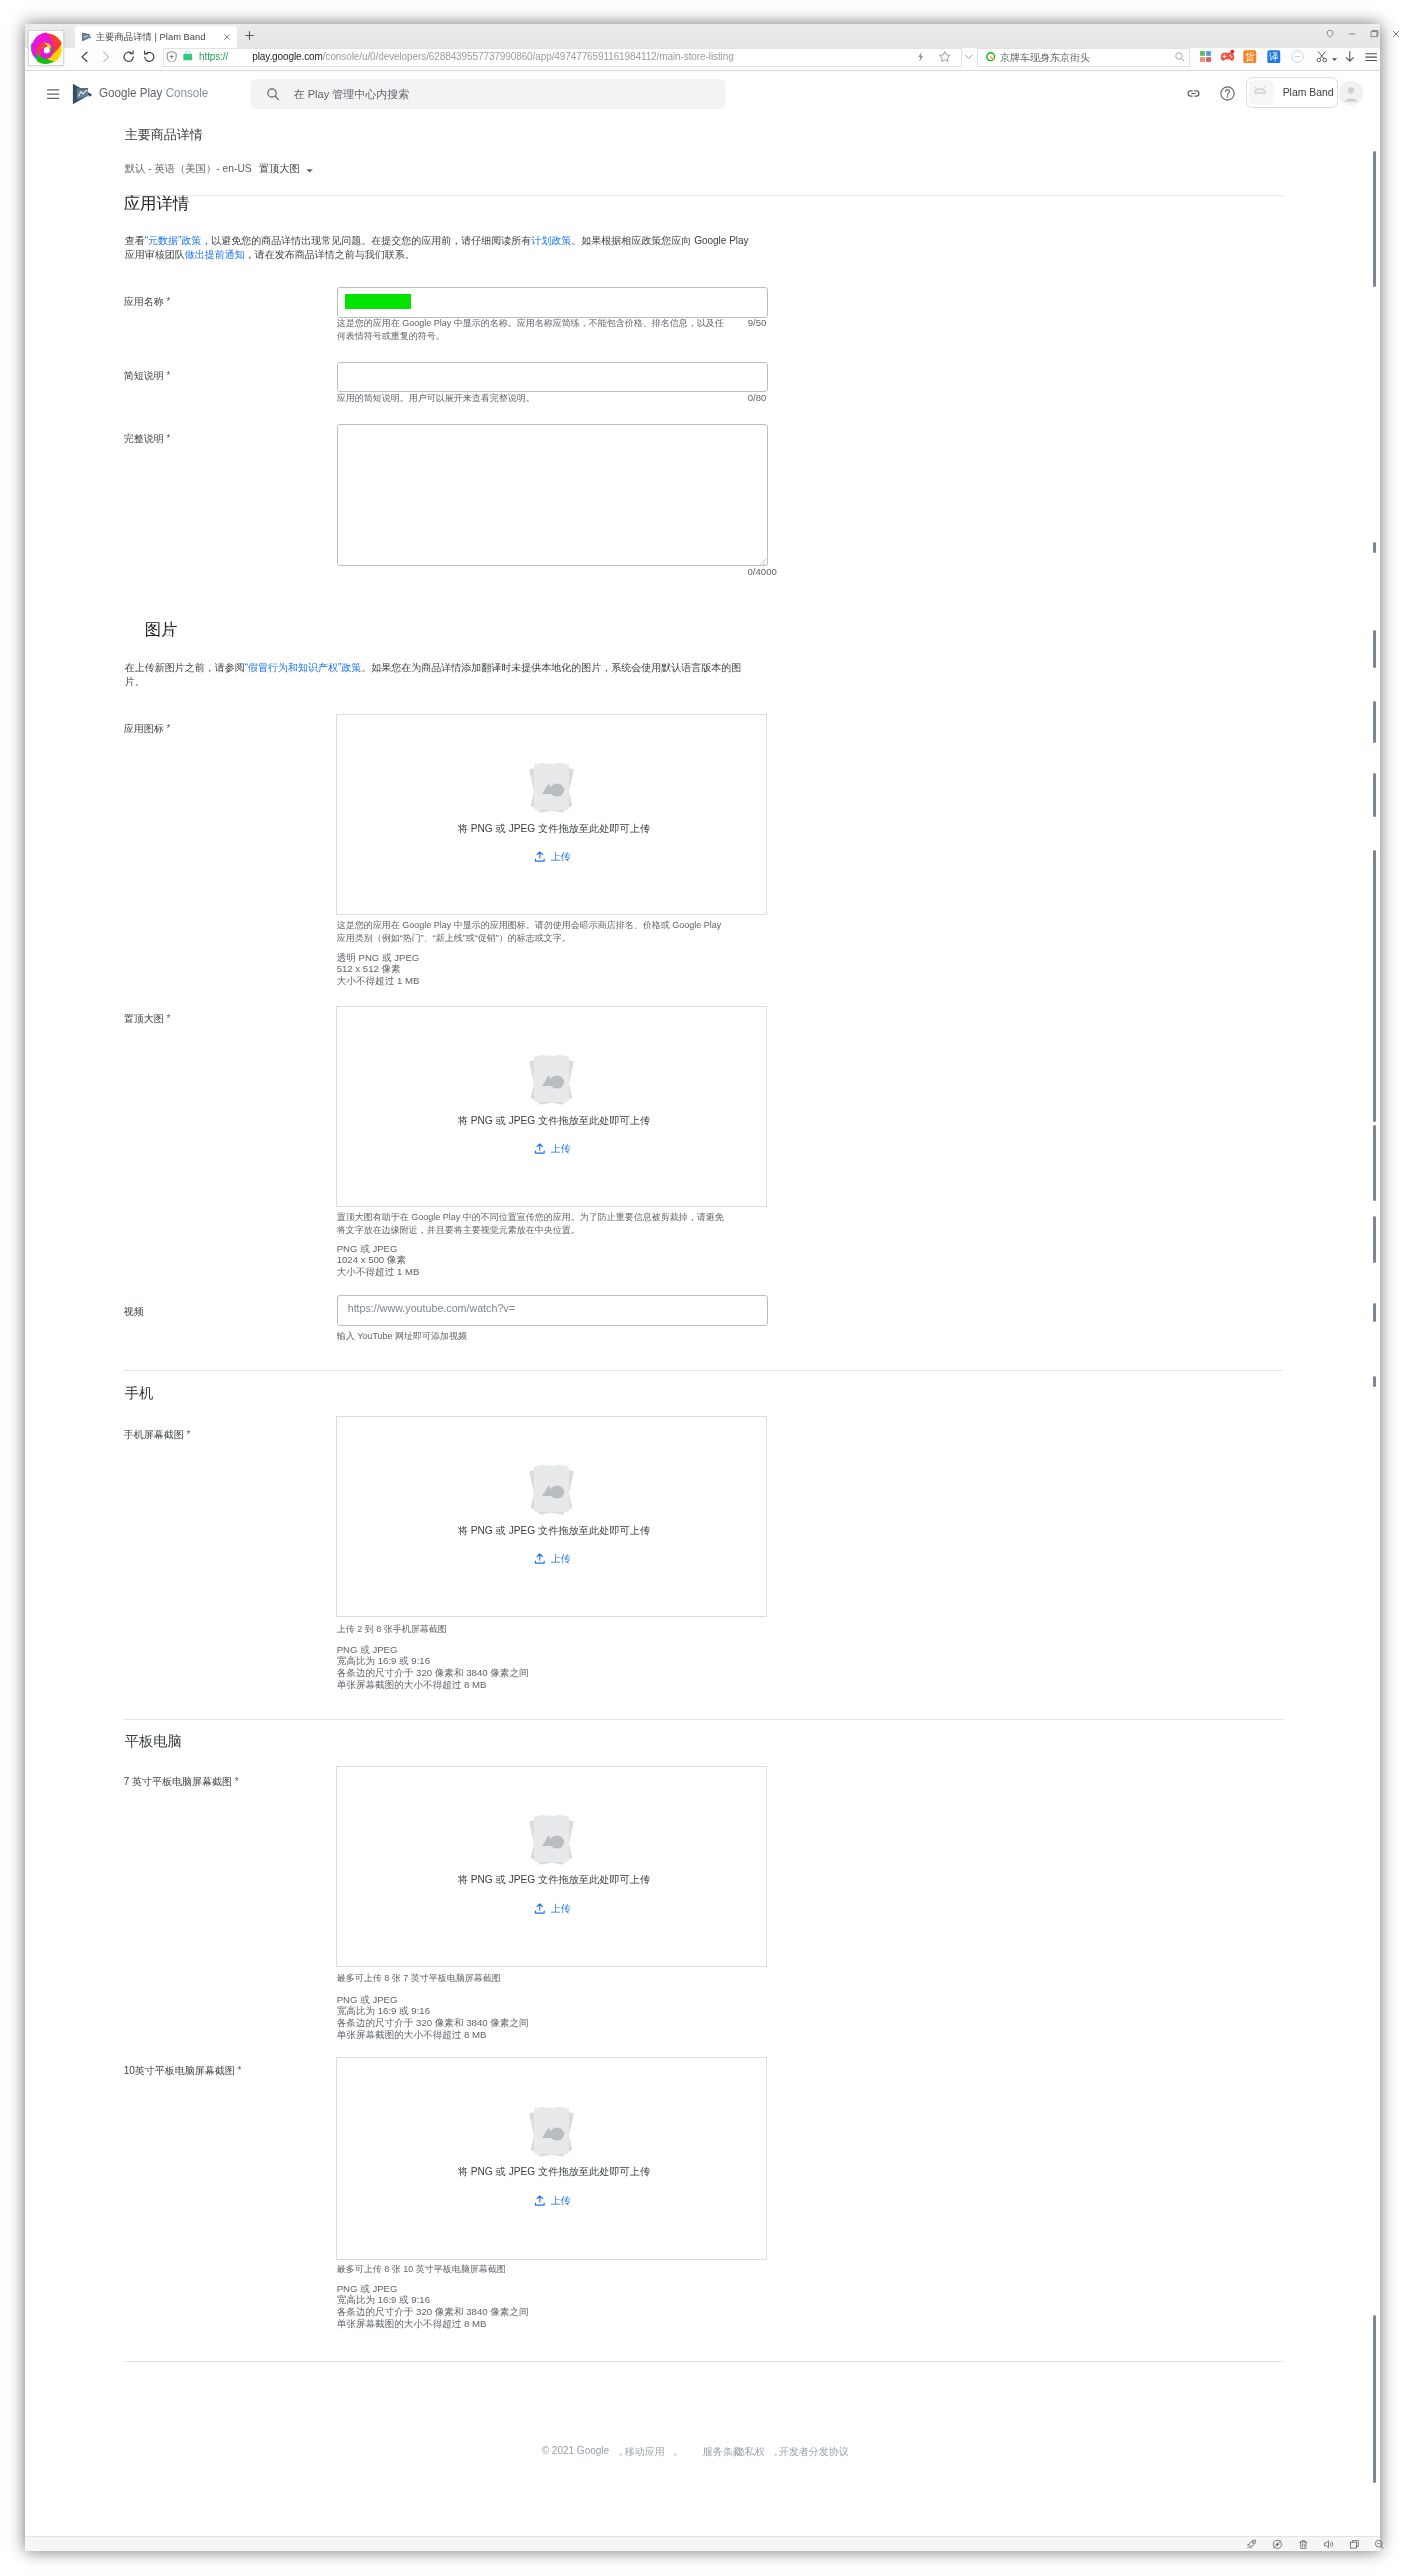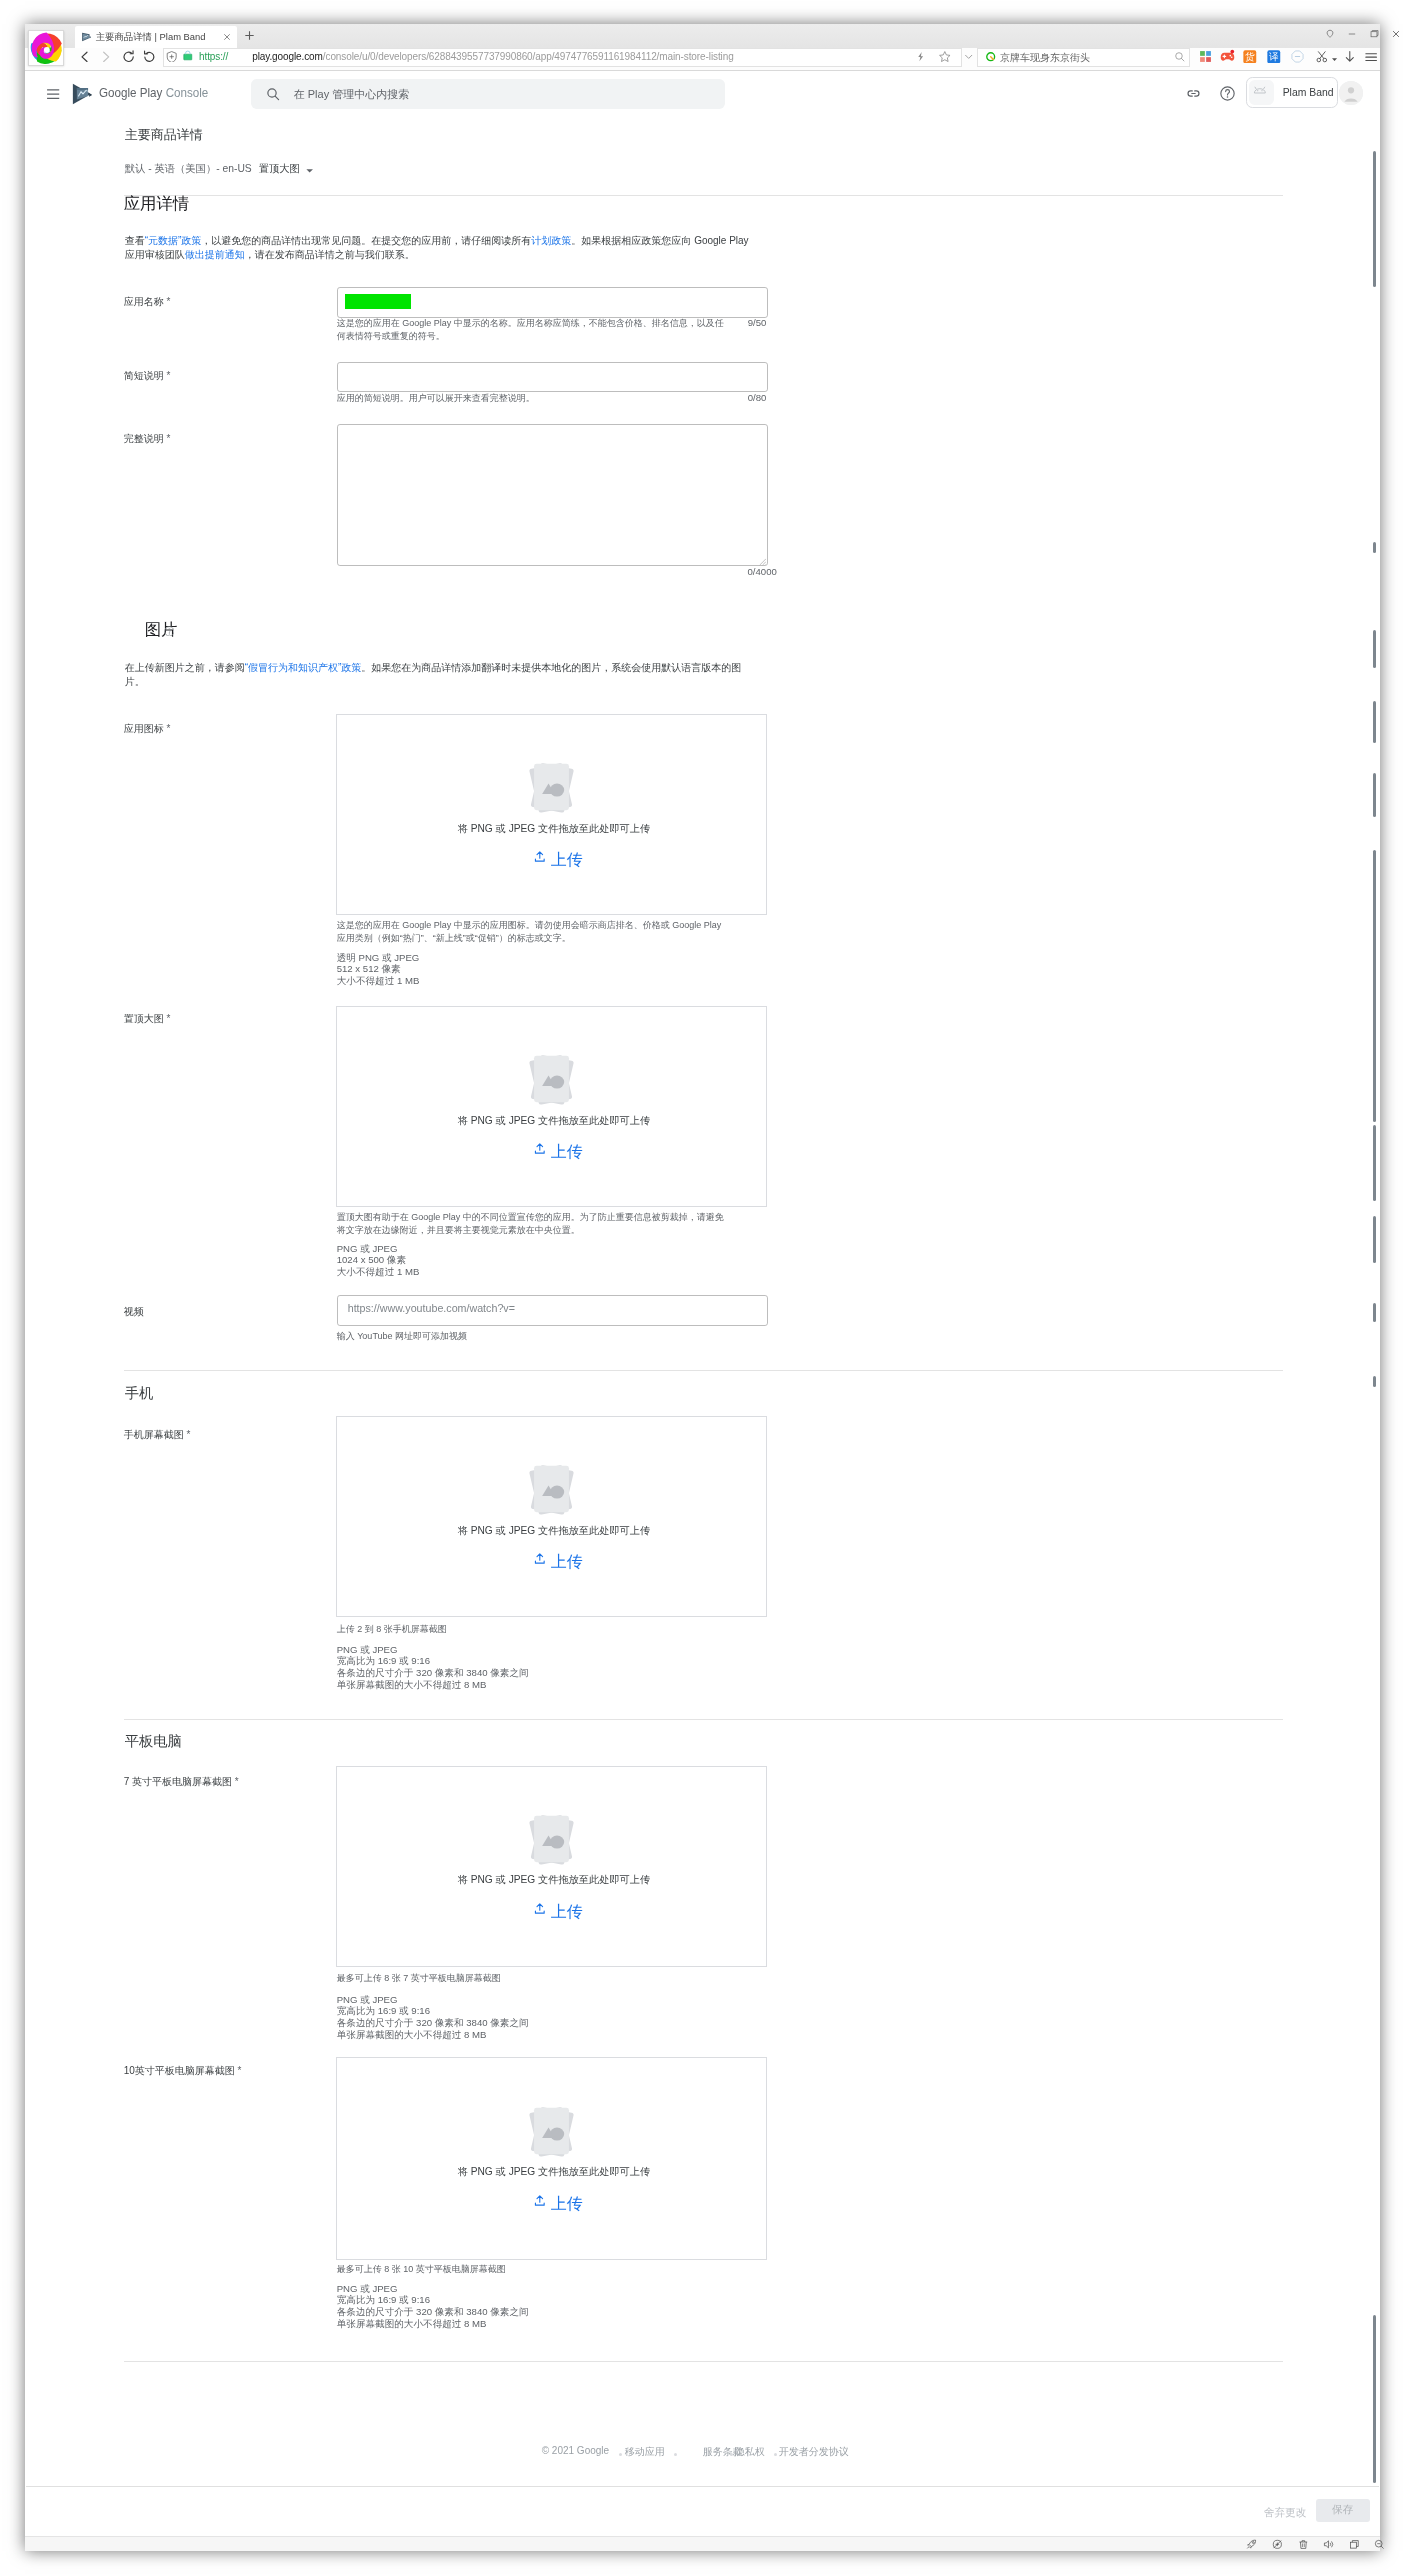--- a/index.html
+++ b/index.html
@@ -76,21 +76,21 @@
   .para{position:absolute;font-size:10px;color:#3c4043;line-height:14.6px;}
   .lnk{color:#1a73e8;}
   .hr{position:absolute;height:0.7px;background:#e3e3e3;}
 
   .fld{position:absolute;border:0.7px solid #bdbdbd;box-sizing:border-box;border-radius:2.9px;background:#fff;}
   .redact{position:absolute;background:#00e400;}
   .hint{position:absolute;font-size:9px;color:#5f6368;line-height:13px;}
   .cnt{position:absolute;font-size:9.6px;color:#5f6368;}
   .drop{position:absolute;border:0.7px solid #dadce0;box-sizing:border-box;background:#fff;}
   .drop-txt{position:absolute;font-size:10.2px;color:#3c4043;white-space:nowrap;}
-  .upl{position:absolute;font-size:16px;color:#1a73e8;white-space:nowrap;}
+  .upl{position:absolute;font-size:10px;color:#1a73e8;white-space:nowrap;}
   .spec{position:absolute;font-size:9.6px;color:#5f6368;line-height:11.8px;white-space:pre;}
   .phd{position:absolute;font-size:10.7px;color:#80868b;white-space:nowrap;}
   .dzico{position:absolute;width:57px;height:54px;}
   .uplico{position:absolute;width:13.6px;height:13.6px;}
 
   
   .foot{position:absolute;font-size:10px;color:#9aa0a6;white-space:nowrap;}
   .flink{color:#9aa0a6;}
   .fdot{position:absolute;width:3.6px;height:3.6px;border-radius:50%;background:#dadce0;}
 
@@ -553,24 +553,20 @@
         <span class="fdot" style="left:648px;top:2381px;"></span>
         <div class="foot flink" style="left:653px;top:2373px;margin-left:24px;">服务条款</div>
         <span class="fdot" style="left:704px;top:2381px;"></span>
         <div class="foot flink" style="left:709px;top:2373px;">隐私权</div>
         <span class="fdot" style="left:748px;top:2381px;"></span>
         <div class="foot flink" style="left:753px;top:2373px;">开发者分发协议</div>
 
       </div>
     </div>
 
-    <div class="savebar">
-      <div class="discard-btn">舍弃更改</div>
-      <div class="save-btn">保存</div>
-    </div>
 
     <div class="statusbar">
       <span class="sbico" style="left:1221px;">
         <svg width="10.7" height="10.7" viewBox="0 0 15 15">
             <path d="M13.4 1.6 C10.6 1.3 7.6 2.6 6.0 5.0 L4.3 7.6 L7.4 10.7 L10.0 9.0 C12.4 7.4 13.7 4.4 13.4 1.6 Z" fill="none" stroke="#4a4a4a" stroke-width="1"></path>
             <path d="M4.3 7.6 L2.2 8.4 L3.6 9.7 M7.4 10.7 L6.6 12.8 L5.3 11.4" fill="none" stroke="#4a4a4a" stroke-width="1"></path>
             <path d="M4.6 10.4 L1.8 13.2" stroke="#4a4a4a" stroke-width="1"></path>
             <circle cx="10.1" cy="4.9" r="1.3" fill="none" stroke="#4a4a4a" stroke-width="1"></circle>
           </svg>
       </span>

